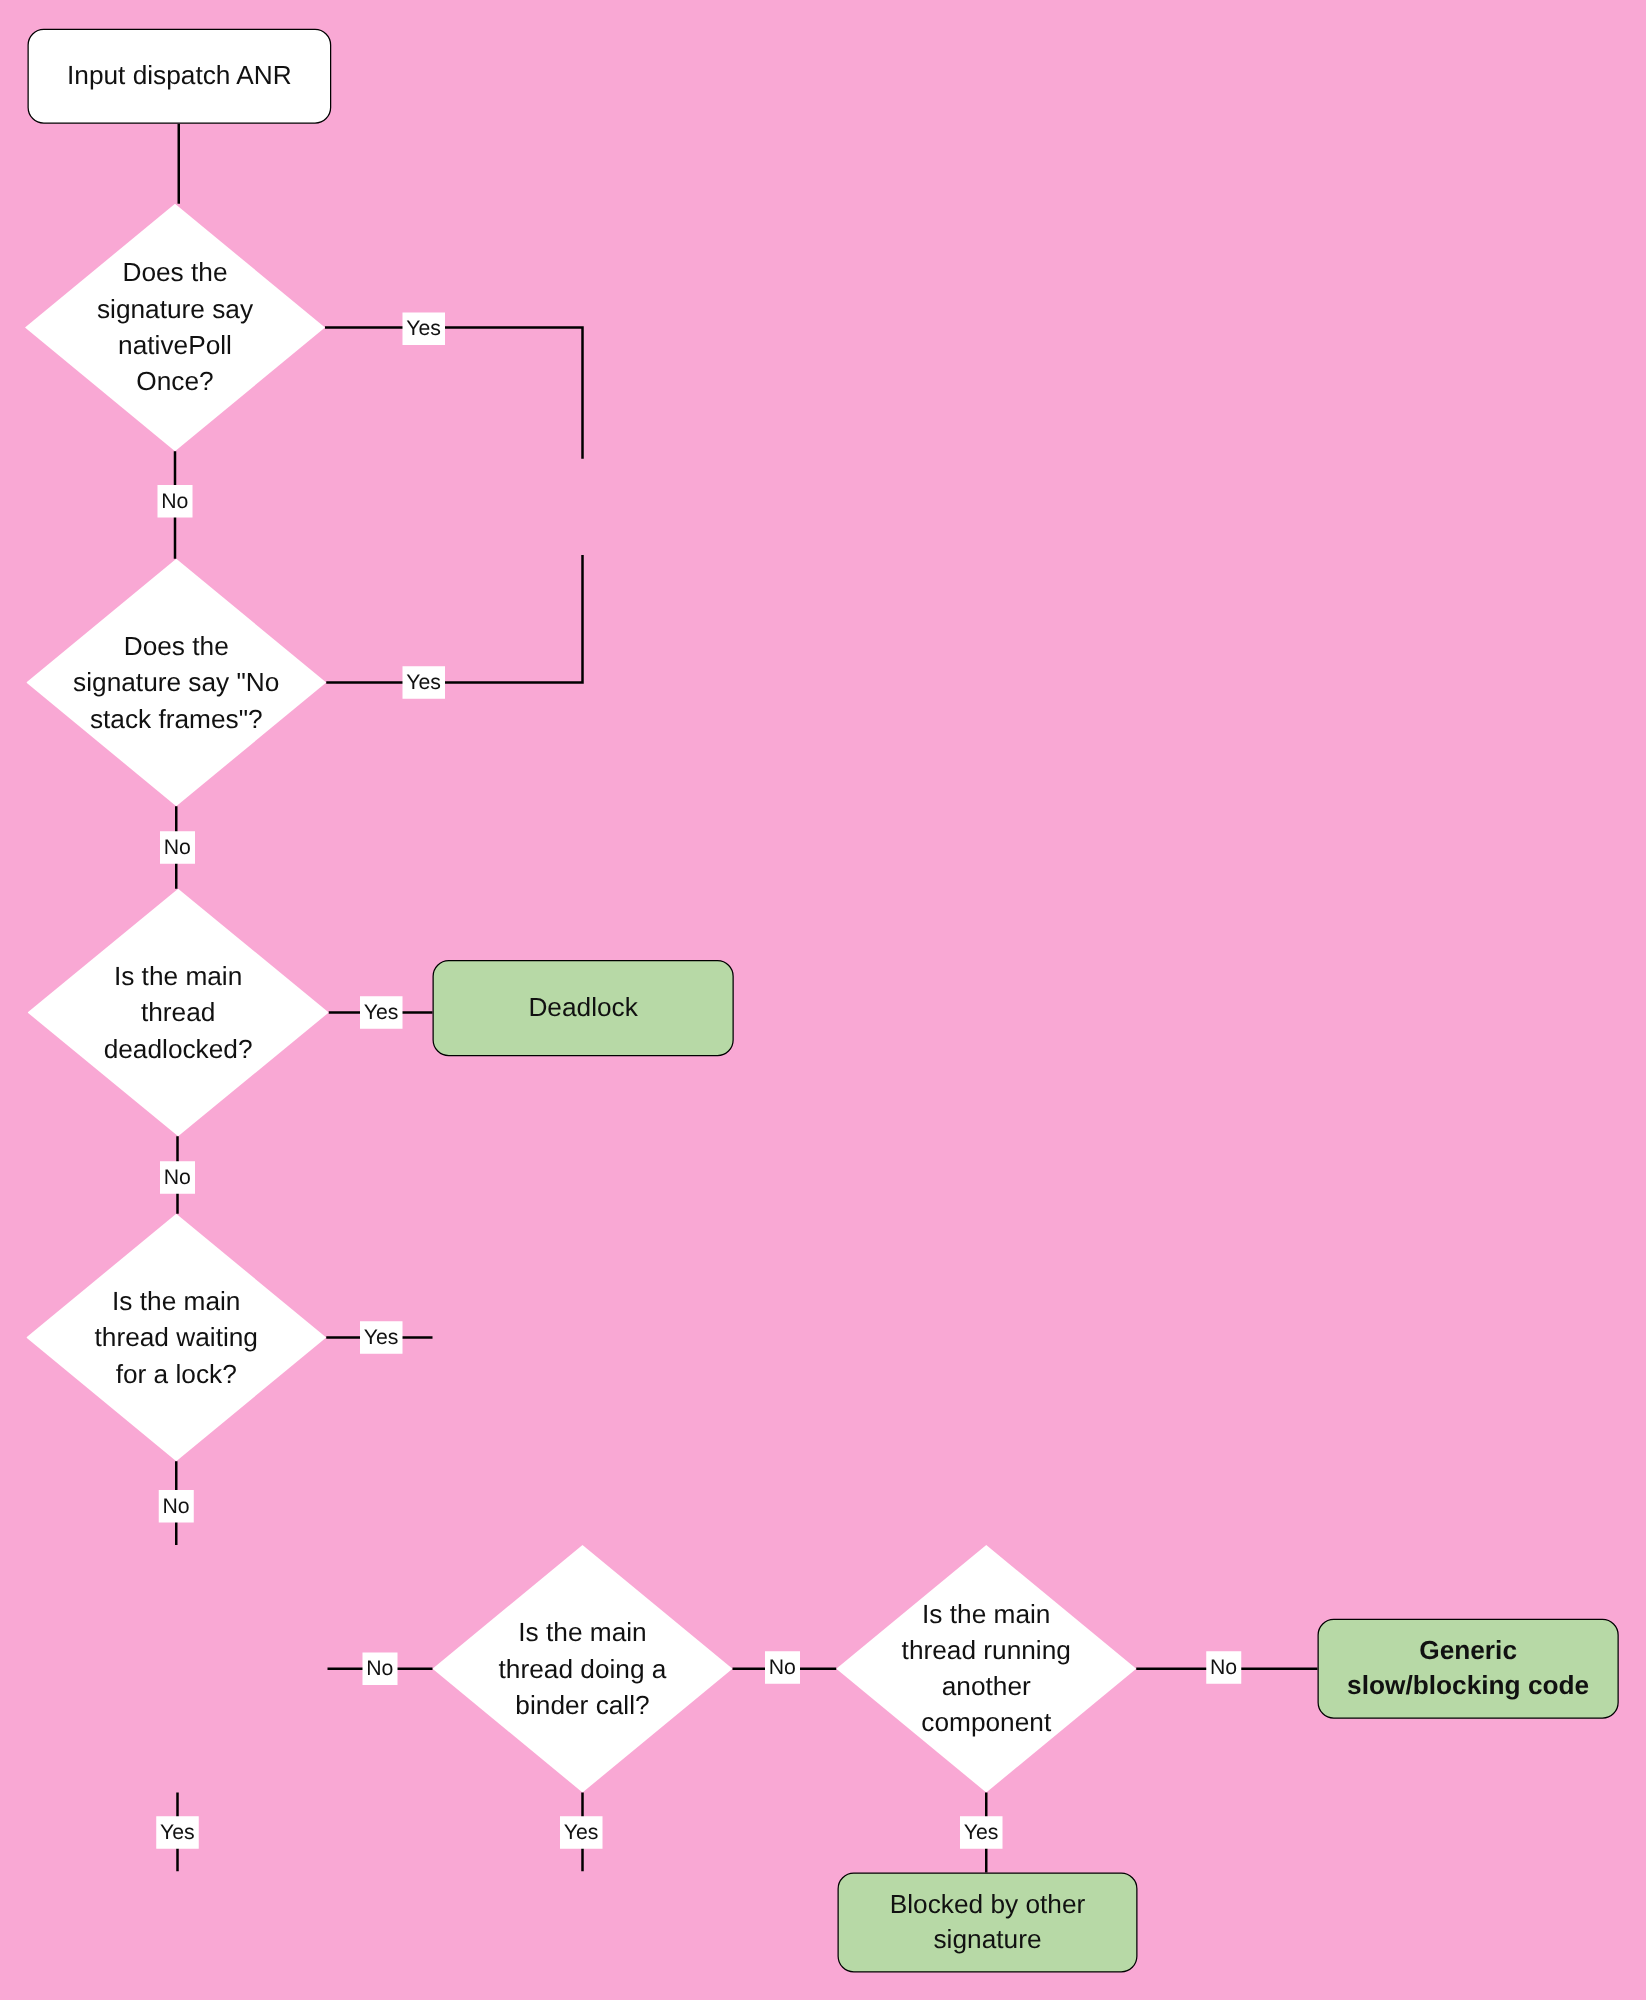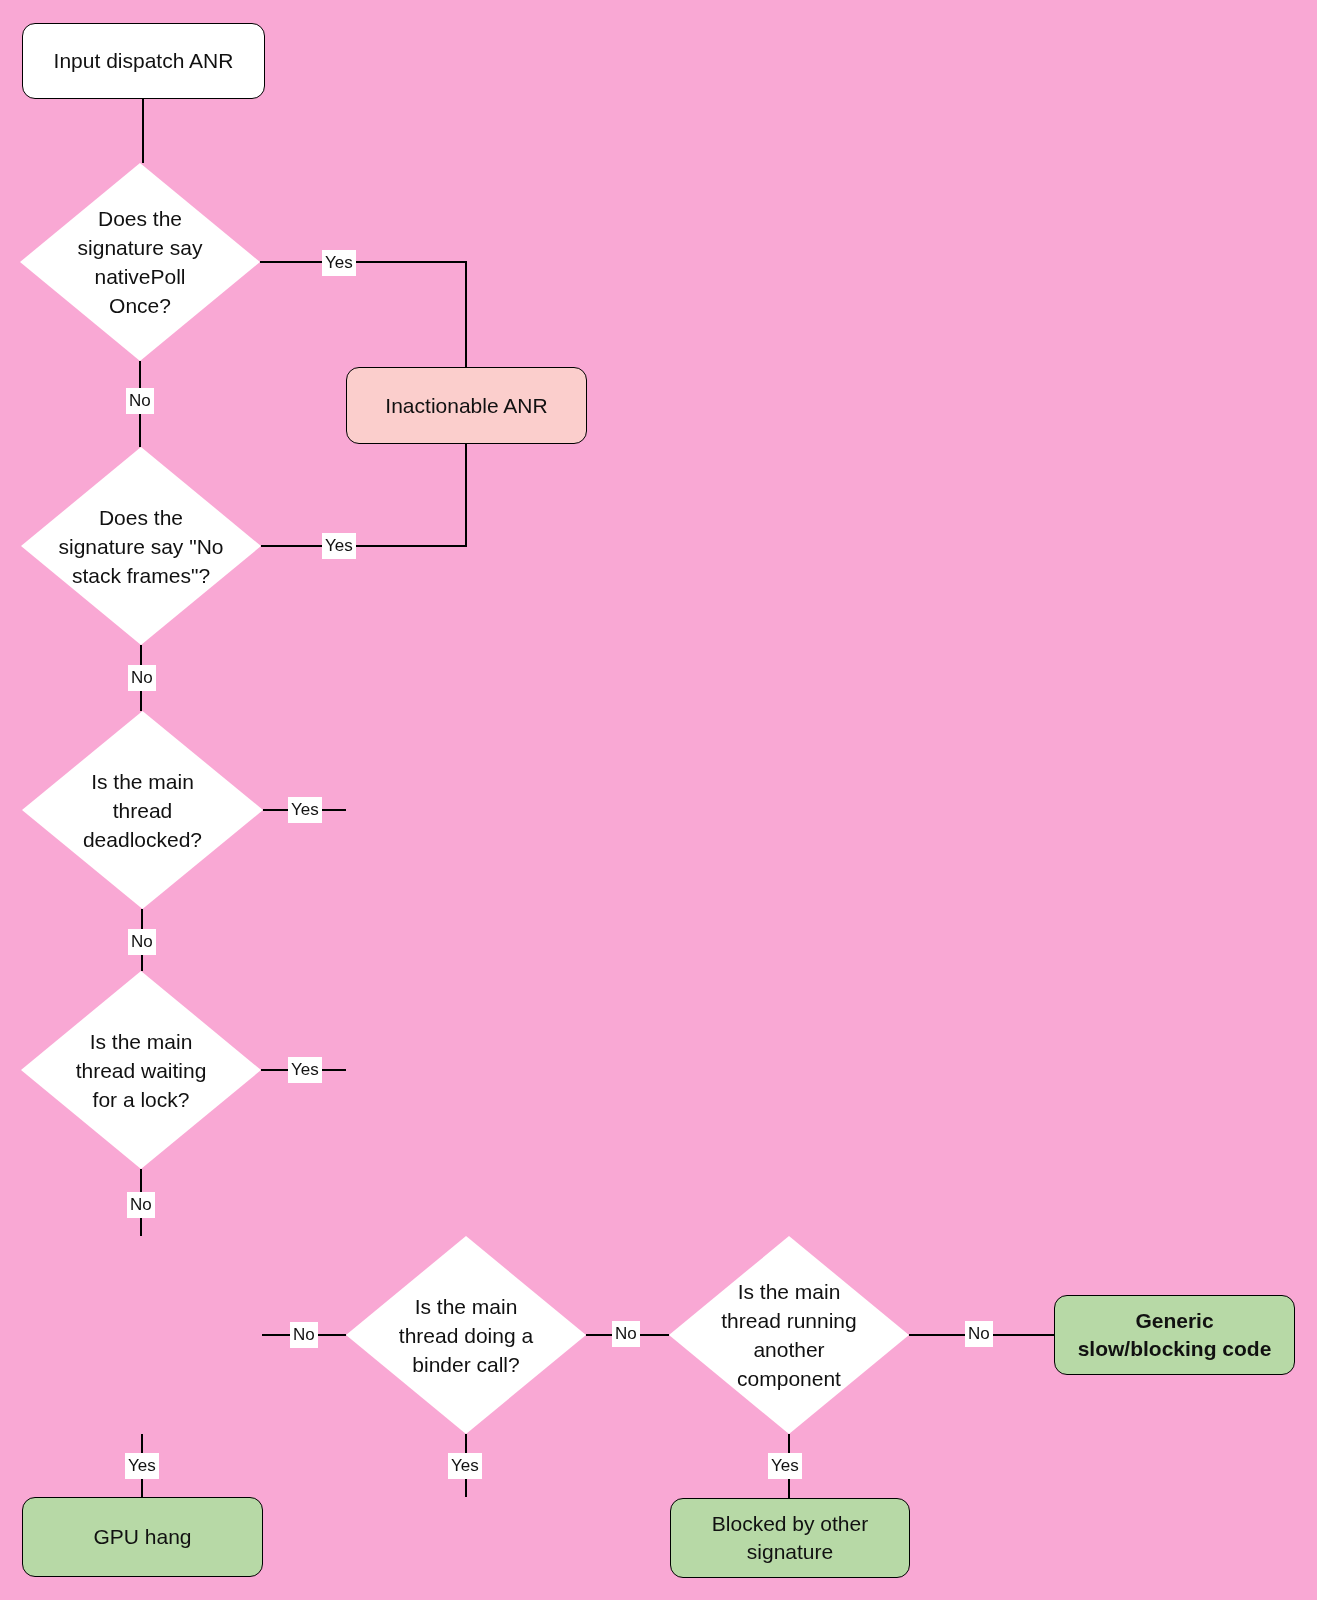--- a/index.html
+++ b/index.html
@@ -118,22 +118,21 @@
 thread waiting
 for a lock?</div>
   <div id="d6" class="diamond">Is the main
 thread doing a
 binder call?</div>
   <div id="d7" class="diamond">Is the main
 thread running
 another
 component</div>
 
-  <div id="t-inactionable" class="terminal red">Inactionable ANR</div>
-  <div id="t-gpu" class="terminal green">GPU hang</div>
+  <div id="t-deadlock" class="terminal green">Deadlock</div>
   <div id="t-blocked" class="terminal green">Blocked by other
 signature</div>
   <div id="t-generic" class="terminal green">Generic
 slow/blocking code</div>
 
   <div id="l-d1-yes" class="edge-label">Yes</div>
   <div id="l-d1-no" class="edge-label">No</div>
   <div id="l-d2-yes" class="edge-label">Yes</div>
   <div id="l-d2-no" class="edge-label">No</div>
   <div id="l-d3-yes" class="edge-label">Yes</div>

